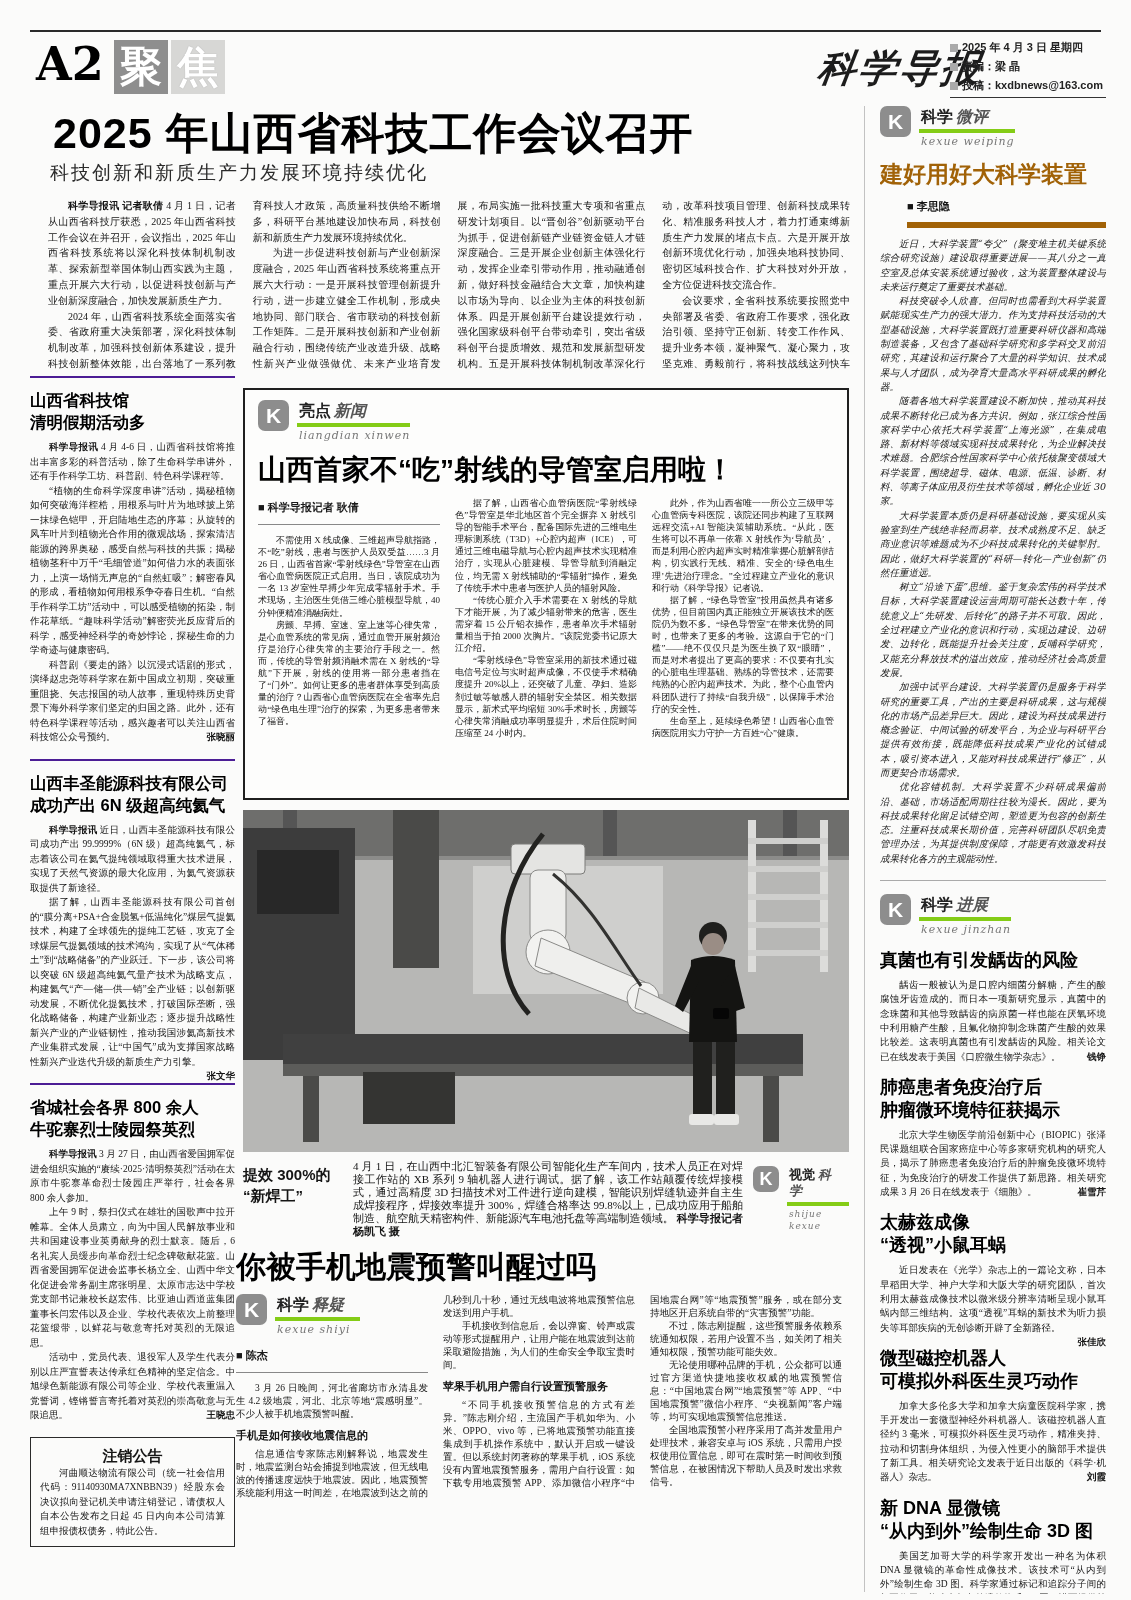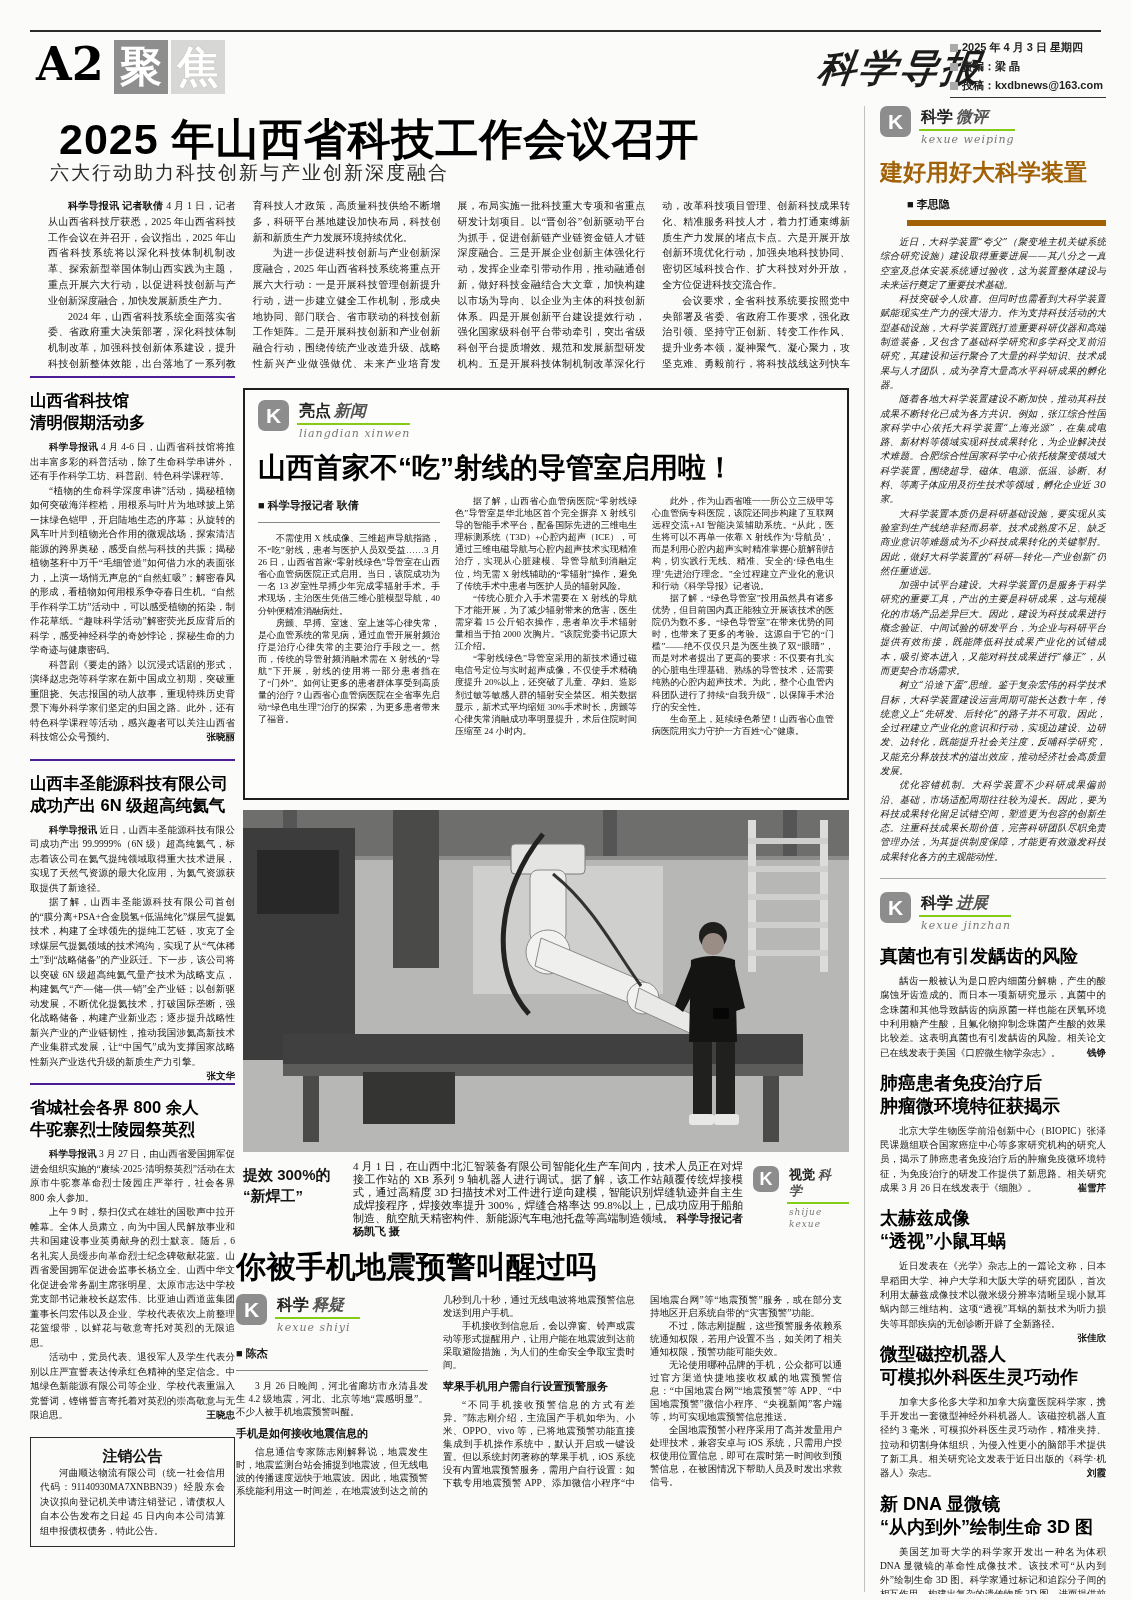--- a/index.html
+++ b/index.html
@@ -41,21 +41,21 @@
   .notice{border:1.5px solid #2a2a2a;padding:8px 9px;margin-top:4px;}
   .notice h4{margin:0 0 0;text-align:center;font:bold 15px/20px "Liberation Sans",sans-serif;}
   
   .vrule{left:864px;top:106px;width:1px;height:1486px;background:#c2c2c2;}
   .hlbox{left:243px;top:388px;width:606px;height:412px;border:2px solid #1f1f1f;
      box-sizing:border-box;padding:10px 13px;background:#fdfdfc;overflow:hidden;}
   .kicker{display:flex;align-items:flex-start;gap:8px;}
   .kicker .k{width:31px;height:31px;border-radius:7px;background:#8d8d8d;color:#fff;
      font:bold 21px/31px "Liberation Sans",sans-serif;text-align:center;flex:0 0 auto;}
   .kicker .row1{font:bold 16px/19px "Liberation Sans",sans-serif;color:#222;
-     border-bottom:2px solid #84cc16;padding:1px 16px 3px 2px;}
+     border-bottom:4px solid #84cc16;padding:1px 16px 3px 2px;}
   .kicker .cal{font-family:"DejaVu Serif",serif;font-style:italic;color:#555;margin-left:3px;}
   .kicker .pinyin{font:italic 11px/14px "DejaVu Serif",serif;color:#777;letter-spacing:1px;
      padding:2px 0 0 2px;}
   .hl-title{font:bold 28px/36px "Liberation Sans",sans-serif;color:#000;margin:9px 0 9px;}
   .hl-cols{column-count:3;column-gap:15px;height:298px;overflow:hidden;
      font-size:9px;line-height:12.1px;}
   .byline{font:bold 11px/15px "Liberation Sans",sans-serif;color:#1a1a1a;
      border-bottom:1.5px solid #888;padding:3px 0 9px;margin-bottom:9px;}
   .photo{left:243px;top:810px;width:606px;height:342px;background:#b5b5b5;}
   .caprow{left:243px;top:1158px;width:606px;height:82px;display:flex;gap:10px;}
@@ -102,22 +102,22 @@
     <div class="row">
         <span class="sq"></span>
         <span>责编：梁 晶</span>
       </div>
     <div class="row last">
         <span class="sq"></span>
         <span>投稿：kxdbnews@163.com</span>
       </div>
   </div>
 
-  <h1 class="abs leadtitle" style="margin:13px;">2025 年山西省科技工作会议召开</h1>
-  <div class="abs leadsub">六大行动助力科技创新与产业创新深度融合</div>
+  <h1 class="abs leadtitle" style="margin:7px;">2025 年山西省科技工作会议召开</h1>
+  <div class="abs leadsub">科技创新和新质生产力发展环境持续优化</div>
   <div class="abs leadtext jus">
     <p class="ind"><b>科学导报讯 记者耿倩</b><span> 4 月 1 日，记者从山西省科技厅获悉，2025 年山西省科技工作会议在并召开，会议指出，2025 年山西省科技系统将以深化科技体制机制改革、探索新型举国体制山西实践为主题，重点开展六大行动，以促进科技创新与产业创新深度融合，加快发展新质生产力。</span></p>
     <p class="ind">2024 年，山西省科技系统全面落实省委、省政府重大决策部署，深化科技体制机制改革，加强科技创新体系建设，提升科技创新整体效能，出台落地了一系列教育科技人才政策，高质量科技供给不断增多，科研平台基地建设加快布局，科技创新和新质生产力发展环境持续优化。</p>
     <p class="ind">为进一步促进科技创新与产业创新深度融合，2025 年山西省科技系统将重点开展六大行动：一是开展科技管理创新提升行动，进一步建立健全工作机制，形成央地协同、部门联合、省市联动的科技创新工作矩阵。二是开展科技创新和产业创新融合行动，围绕传统产业改造升级、战略性新兴产业做强做优、未来产业培育发展，布局实施一批科技重大专项和省重点研发计划项目。以“晋创谷”创新驱动平台为抓手，促进创新链产业链资金链人才链深度融合。三是开展企业创新主体强化行动，发挥企业牵引带动作用，推动融通创新，做好科技金融结合大文章，加快构建以市场为导向、以企业为主体的科技创新体系。四是开展创新平台建设提效行动，强化国家级科创平台带动牵引，突出省级科创平台提质增效、规范和发展新型研发机构。五是开展科技体制机制改革深化行动，改革科技项目管理、创新科技成果转化、精准服务科技人才，着力打通束缚新质生产力发展的堵点卡点。六是开展开放创新环境优化行动，加强央地科技协同、密切区域科技合作、扩大科技对外开放，全方位促进科技交流合作。</p>
     <p class="ind">会议要求，全省科技系统要按照党中央部署及省委、省政府工作要求，强化政治引领、坚持守正创新、转变工作作风、提升业务本领，凝神聚气、凝心聚力，攻坚克难、勇毅前行，将科技战线这列快车提速起来，让创新驱动发展引擎加速转动，为扎实推进中国式现代化山西实践贡献科技力量。</p>
   </div>
 
   <div class="abs vrule"></div>
 
   <div class="abs sidebar">
@@ -272,22 +272,22 @@
         <div class="pinyin">kexue weiping</div>
       </div>
     </div>
     <h2 class="rc-title">建好用好大科学装置</h2>
     <div class="rc-byline">■ 李思隐</div>
     <div class="rc-essay">
       <p>近日，大科学装置“夸父”（聚变堆主机关键系统综合研究设施）建设取得重要进展——其八分之一真空室及总体安装系统通过验收，这为装置整体建设与未来运行奠定了重要技术基础。</p>
       <p>科技突破令人欣喜。但同时也需看到大科学装置赋能现实生产力的强大潜力。作为支持科技活动的大型基础设施，大科学装置既打造重要科研仪器和高端制造装备，又包含了基础科学研究和多学科交叉前沿研究，其建设和运行聚合了大量的科学知识、技术成果与人才团队，成为孕育大量高水平科研成果的孵化器。</p>
       <p>随着各地大科学装置建设不断加快，推动其科技成果不断转化已成为各方共识。例如，张江综合性国家科学中心依托大科学装置“上海光源”，在集成电路、新材料等领域实现科技成果转化，为企业解决技术难题。合肥综合性国家科学中心依托核聚变领域大科学装置，围绕超导、磁体、电源、低温、诊断、材料、等离子体应用及衍生技术等领域，孵化企业近 30 家。</p>
       <p>大科学装置本质仍是科研基础设施，要实现从实验室到生产线绝非轻而易举。技术成熟度不足、缺乏商业意识等难题成为不少科技成果转化的关键掣肘。因此，做好大科学装置的“科研—转化—产业创新”仍然任重道远。</p>
+      <p>树立“沿途下蛋”思维。鉴于复杂宏伟的科学技术目标，大科学装置建设运营周期可能长达数十年，传统意义上“先研发、后转化”的路子并不可取。因此，全过程建立产业化的意识和行动，实现边建设、边研发、边转化，既能提升社会关注度，反哺科学研究，又能充分释放技术的溢出效应，推动经济社会高质量发展。</p>
       <p>加强中试平台建设。大科学装置仍是服务于科学研究的重要工具，产出的主要是科研成果，这与规模化的市场产品差异巨大。因此，建设为科技成果进行概念验证、中间试验的研发平台，为企业与科研平台提供有效衔接，既能降低科技成果产业化的试错成本，吸引资本进入，又能对科技成果进行“修正”，从而更契合市场需求。</p>
-      <p>树立“沿途下蛋”思维。鉴于复杂宏伟的科学技术目标，大科学装置建设运营周期可能长达数十年，传统意义上“先研发、后转化”的路子并不可取。因此，全过程建立产业化的意识和行动，实现边建设、边研发、边转化，既能提升社会关注度，反哺科学研究，又能充分释放技术的溢出效应，推动经济社会高质量发展。</p>
       <p>优化容错机制。大科学装置不少科研成果偏前沿、基础，市场适配周期往往较为漫长。因此，要为科技成果转化留足试错空间，塑造更为包容的创新生态。注重科技成果长期价值，完善科研团队尽职免责管理办法，为其提供制度保障，才能更有效激发科技成果转化各方的主观能动性。</p>
     </div>
     <div class="rc-div"></div>
     <div class="kicker">
       <div class="k">K</div>
       <div>
         <div class="row1"><span>科学</span><span class="cal">进展</span></div>
         <div class="pinyin">kexue jinzhan</div>
       </div>
     </div>

